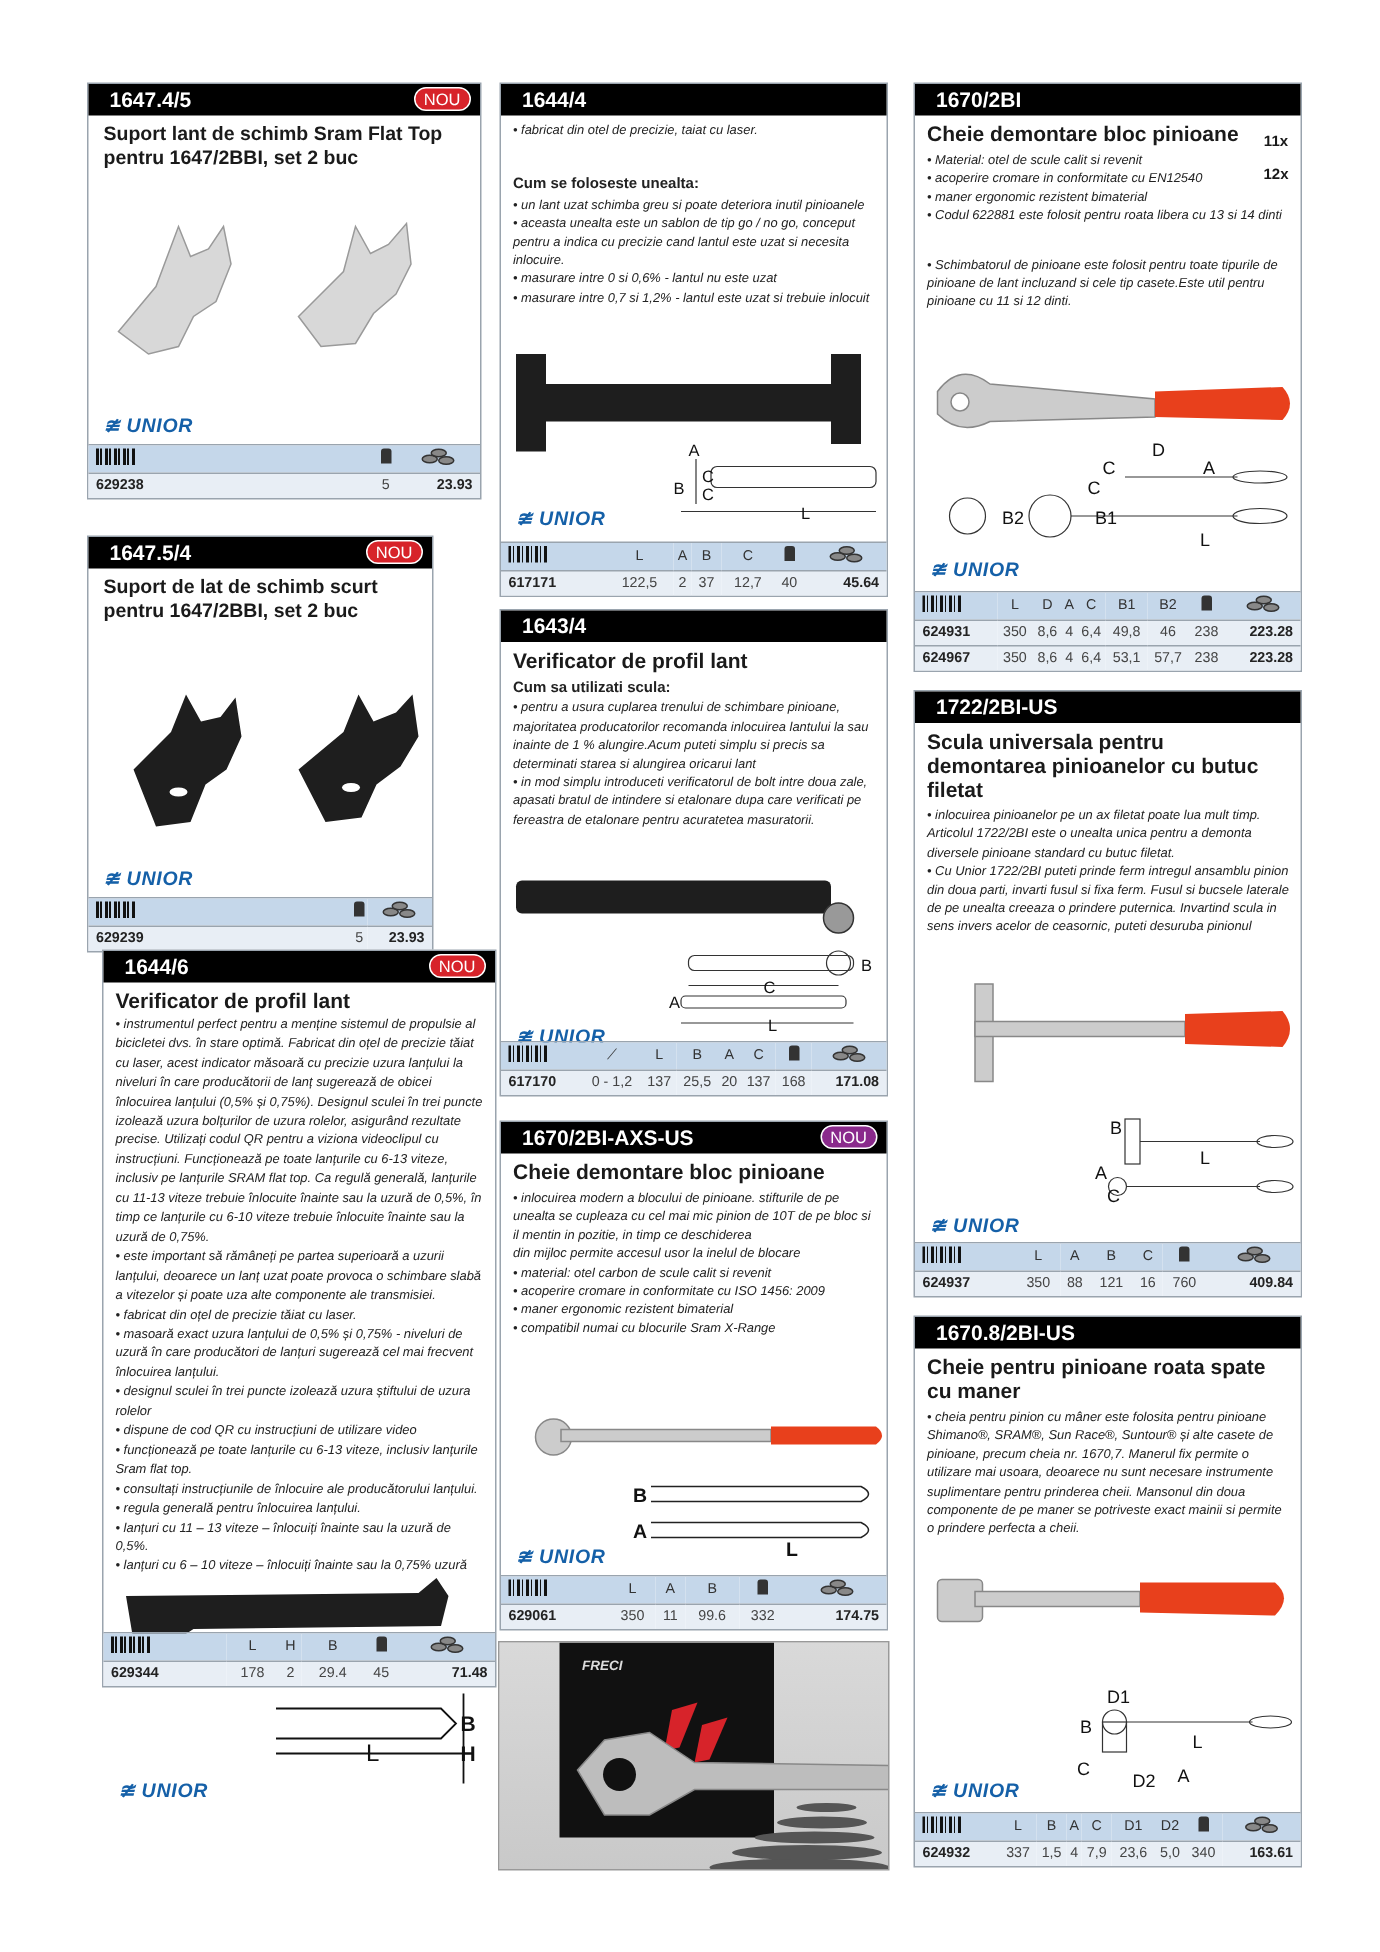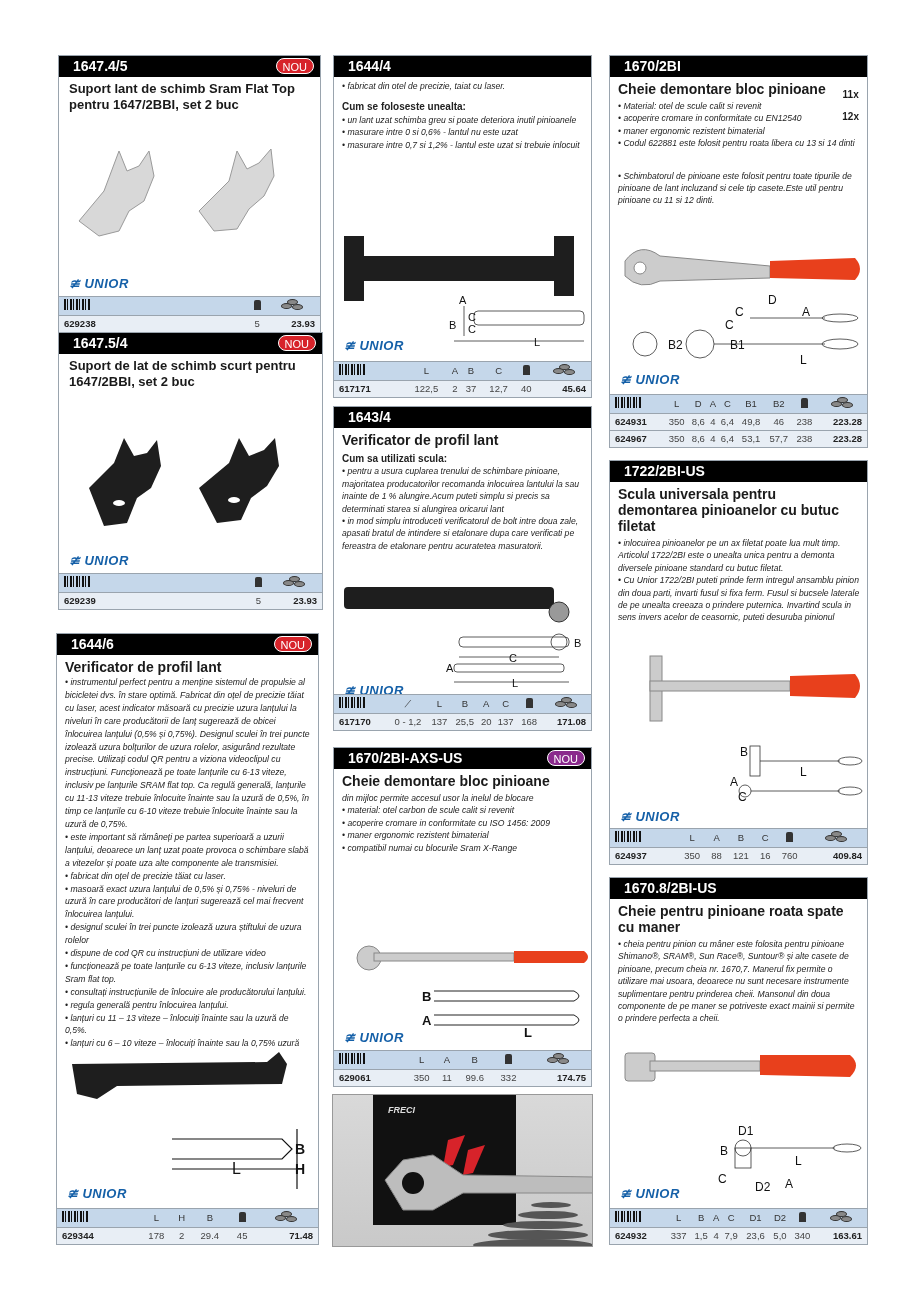--- a/index.html
+++ b/index.html
@@ -58,21 +58,21 @@
             <td class="code">629238</td>
             <td></td>
             <td>5</td>
             <td class="price">23.93</td>
           </tr>
     </tbody>
       </table>
   </div>
 </div>
 
-<div class="card" style="left:58px;top:332px;width:265px;height:278px">
+<div class="card" style="left:58px;top:357px;width:231px;height:278px">
   <div class="hdr"><span>1647.5/4</span><span class="nou">NOU</span></div>
   <div class="title">Suport de lat de schimb scurt pentru 1647/2BBI, set 2 buc</div>
   <div class="img" style="top:95px;height:120px">
     <svg width="263" height="120" viewBox="0 0 263 120">
       <g fill="#1e1e1e">
         <path d="M30 60 L55 35 L65 10 L75 28 L88 25 L98 12 L102 38 L92 60 L78 70 L68 95 L45 98 Z"></path>
         <path d="M140 60 L170 35 L180 10 L190 28 L205 22 L216 10 L220 38 L208 58 L192 70 L182 92 L158 95 Z"></path>
       </g>
       <g fill="#fff">
           <ellipse cx="60" cy="75" rx="6" ry="3"></ellipse>
@@ -94,21 +94,21 @@
             <td class="code">629239</td>
             <td></td>
             <td>5</td>
             <td class="price">23.93</td>
           </tr>
     </tbody>
       </table>
   </div>
 </div>
 
-<div class="card" style="left:56px;top:633px;width:263px;height:612px">
+<div class="card" style="left:68px;top:633px;width:263px;height:492px">
   <div class="hdr"><span>1644/6</span><span class="nou">NOU</span></div>
   <div class="title big" style="font-size:14px">Verificator de profil lant</div>
   <div class="desc" style="font-size:8.6px;line-height:12.9px;padding-top:1px">
     <p>• instrumentul perfect pentru a menține sistemul de propulsie al bicicletei dvs. în stare optimă. Fabricat din oțel de precizie tăiat cu laser, acest indicator măsoară cu precizie uzura lanțului la niveluri în care producătorii de lanț sugerează de obicei înlocuirea lanțului (0,5% și 0,75%). Designul sculei în trei puncte izolează uzura bolțurilor de uzura rolelor, asigurând rezultate precise. Utilizați codul QR pentru a viziona videoclipul cu instrucțiuni. Funcționează pe toate lanțurile cu 6-13 viteze, inclusiv pe lanțurile SRAM flat top. Ca regulă generală, lanțurile cu 11-13 viteze trebuie înlocuite înainte sau la uzură de 0,5%, în timp ce lanțurile cu 6-10 viteze trebuie înlocuite înainte sau la uzură de 0,75%.</p>
     <p>• este important să rămâneți pe partea superioară a uzurii lanțului, deoarece un lanț uzat poate provoca o schimbare slabă a vitezelor și poate uza alte componente ale transmisiei.</p>
     <p>• fabricat din oțel de precizie tăiat cu laser.</p>
     <p>• masoară exact uzura lanțului de 0,5% și 0,75% - niveluri de uzură în care producători de lanțuri sugerează cel mai frecvent înlocuirea lanțului.</p>
     <p>• designul sculei în trei puncte izolează uzura știftului de uzura rolelor</p>
     <p>• dispune de cod QR cu instrucțiuni de utilizare video</p>
     <p>• funcționează pe toate lanțurile cu 6-13 viteze, inclusiv lanțurile Sram flat top.</p>
@@ -152,22 +152,23 @@
       </tr>
     </tbody>
       </table>
   </div>
 </div>
 
 <div class="card" style="left:333px;top:55px;width:259px;height:343px">
   <div class="hdr"><span>1644/4</span></div>
   <div class="desc" style="font-size:8.6px">
     <p>• fabricat din otel de precizie, taiat cu laser.</p>
-    <p class="sub" style="margin-top:9px">Cum se foloseste unealta:</p>
+    <p class="sub" style="margin-top:25px">Cum se foloseste unealta:</p>
     <p>• un lant uzat schimba greu si poate deteriora inutil pinioanele</p>
+    <p>• aceasta unealta este un sablon de tip go / no go, conceput pentru a indica cu precizie cand lantul este uzat si necesita inlocuire.</p>
     <p>• masurare intre 0 si 0,6% - lantul nu este uzat</p>
     <p>• masurare intre 0,7 si 1,2% - lantul este uzat si trebuie inlocuit</p>
   </div>
   <div class="img" style="top:170px;height:125px">
     <svg width="259" height="125" viewBox="0 0 259 125">
       <path d="M10 10 L30 10 L30 30 L220 30 L220 10 L240 10 L240 70 L220 70 L220 55 L30 55 L30 75 L10 75 Z" fill="#1e1e1e"></path>
       <g stroke="#333" fill="none" stroke-width="0.8">
         <rect x="140" y="85" width="110" height="14" rx="4"></rect>
         <line x1="120" y1="115" x2="250" y2="115"></line>
         <line x1="130" y1="80" x2="130" y2="110"></line>
@@ -261,20 +262,21 @@
       </tr>
     </tbody>
       </table>
   </div>
 </div>
 
 <div class="card" style="left:333px;top:747px;width:259px;height:340px">
   <div class="hdr"><span>1670/2BI-AXS-US</span><span class="nou purple">NOU</span></div>
   <div class="title big">Cheie demontare bloc pinioane</div>
   <div class="desc" style="font-size:8.6px">
+    <p>• inlocuirea modern a blocului de pinioane. stifturile de pe unealta se cupleaza cu cel mai mic pinion de 10T de pe bloc si il mentin in pozitie, in timp ce deschiderea</p>
     <p>din mijloc permite accesul usor la inelul de blocare</p>
     <p>• material: otel carbon de scule calit si revenit</p>
     <p>• acoperire cromare in conformitate cu ISO 1456: 2009</p>
     <p>• maner ergonomic rezistent bimaterial</p>
     <p>• compatibil numai cu blocurile Sram X-Range</p>
   </div>
   <div class="img" style="top:185px;height:110px">
     <svg width="259" height="110" viewBox="0 0 259 110">
       <circle cx="35" cy="25" r="12" fill="#ccc" stroke="#888"></circle>
       <rect x="40" y="20" width="140" height="8" fill="#ccc" stroke="#888"></rect>

